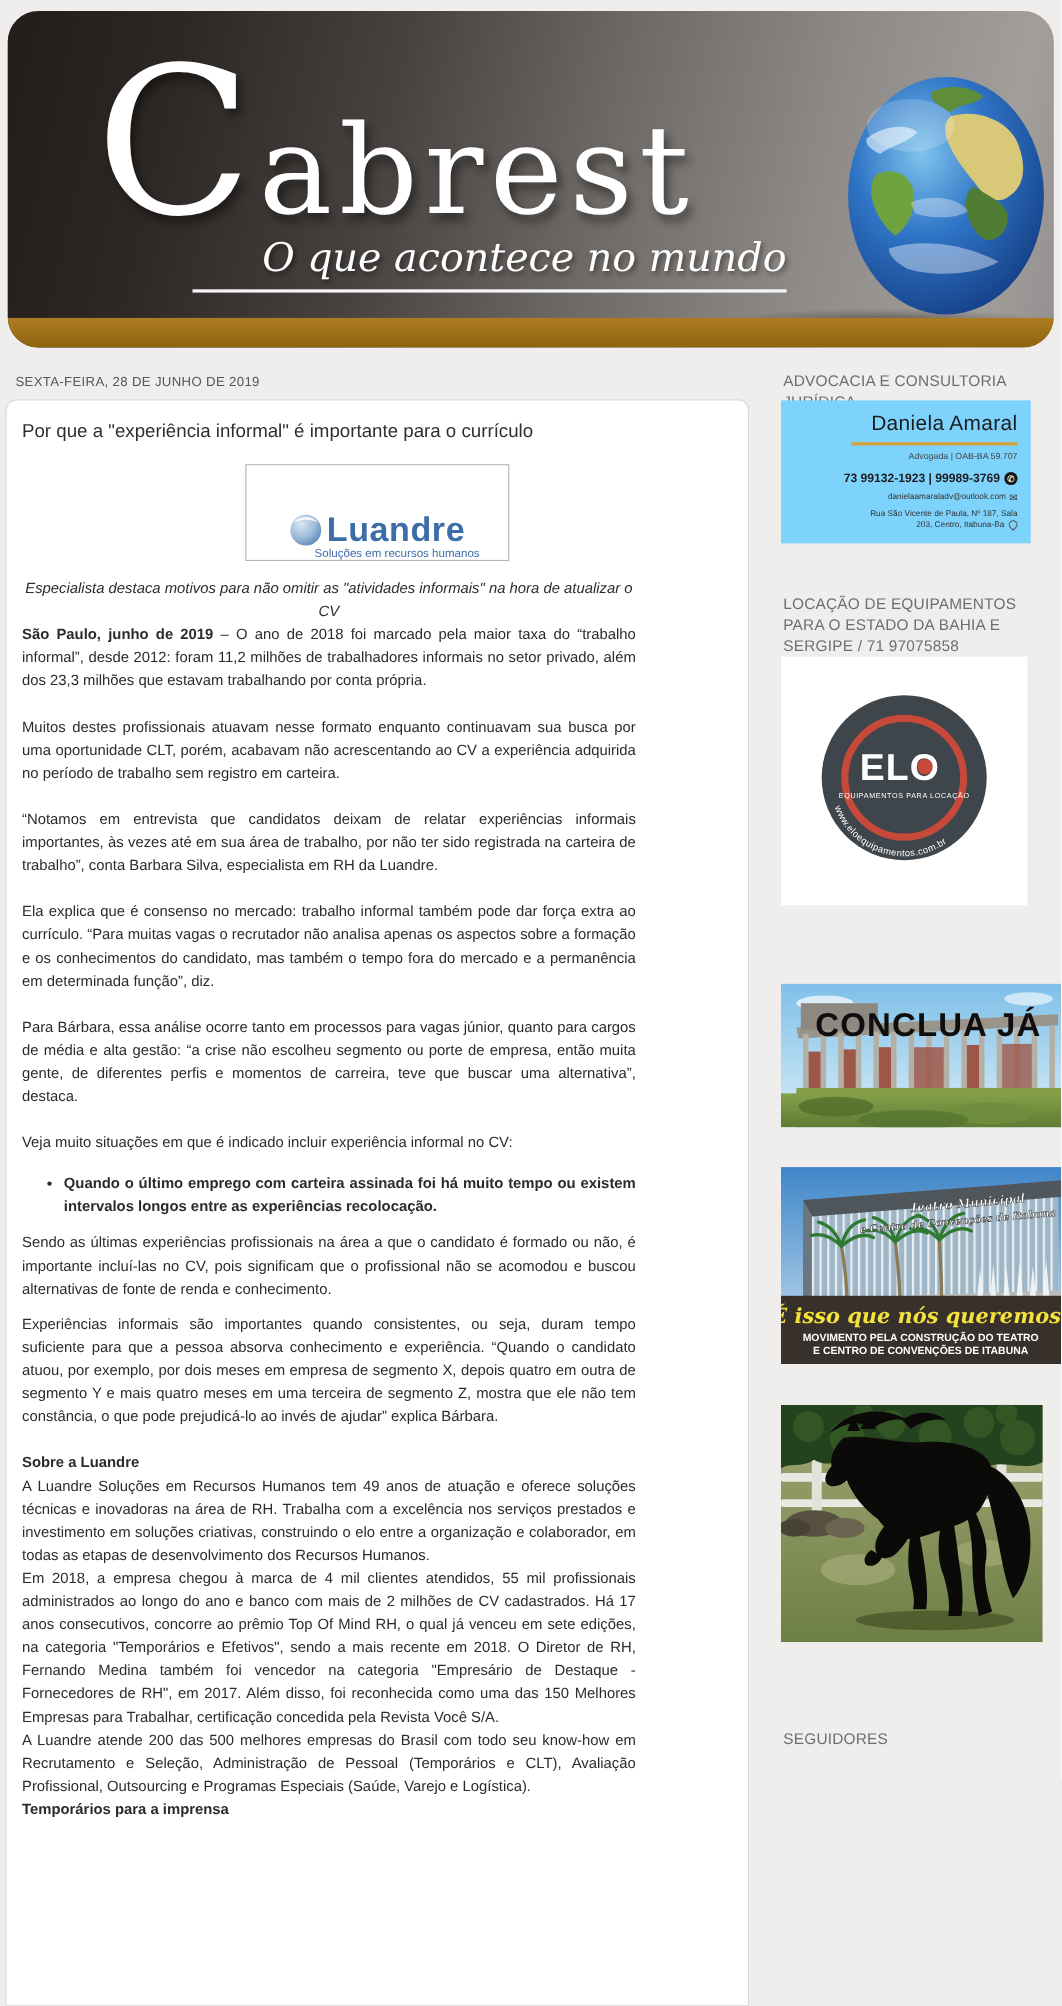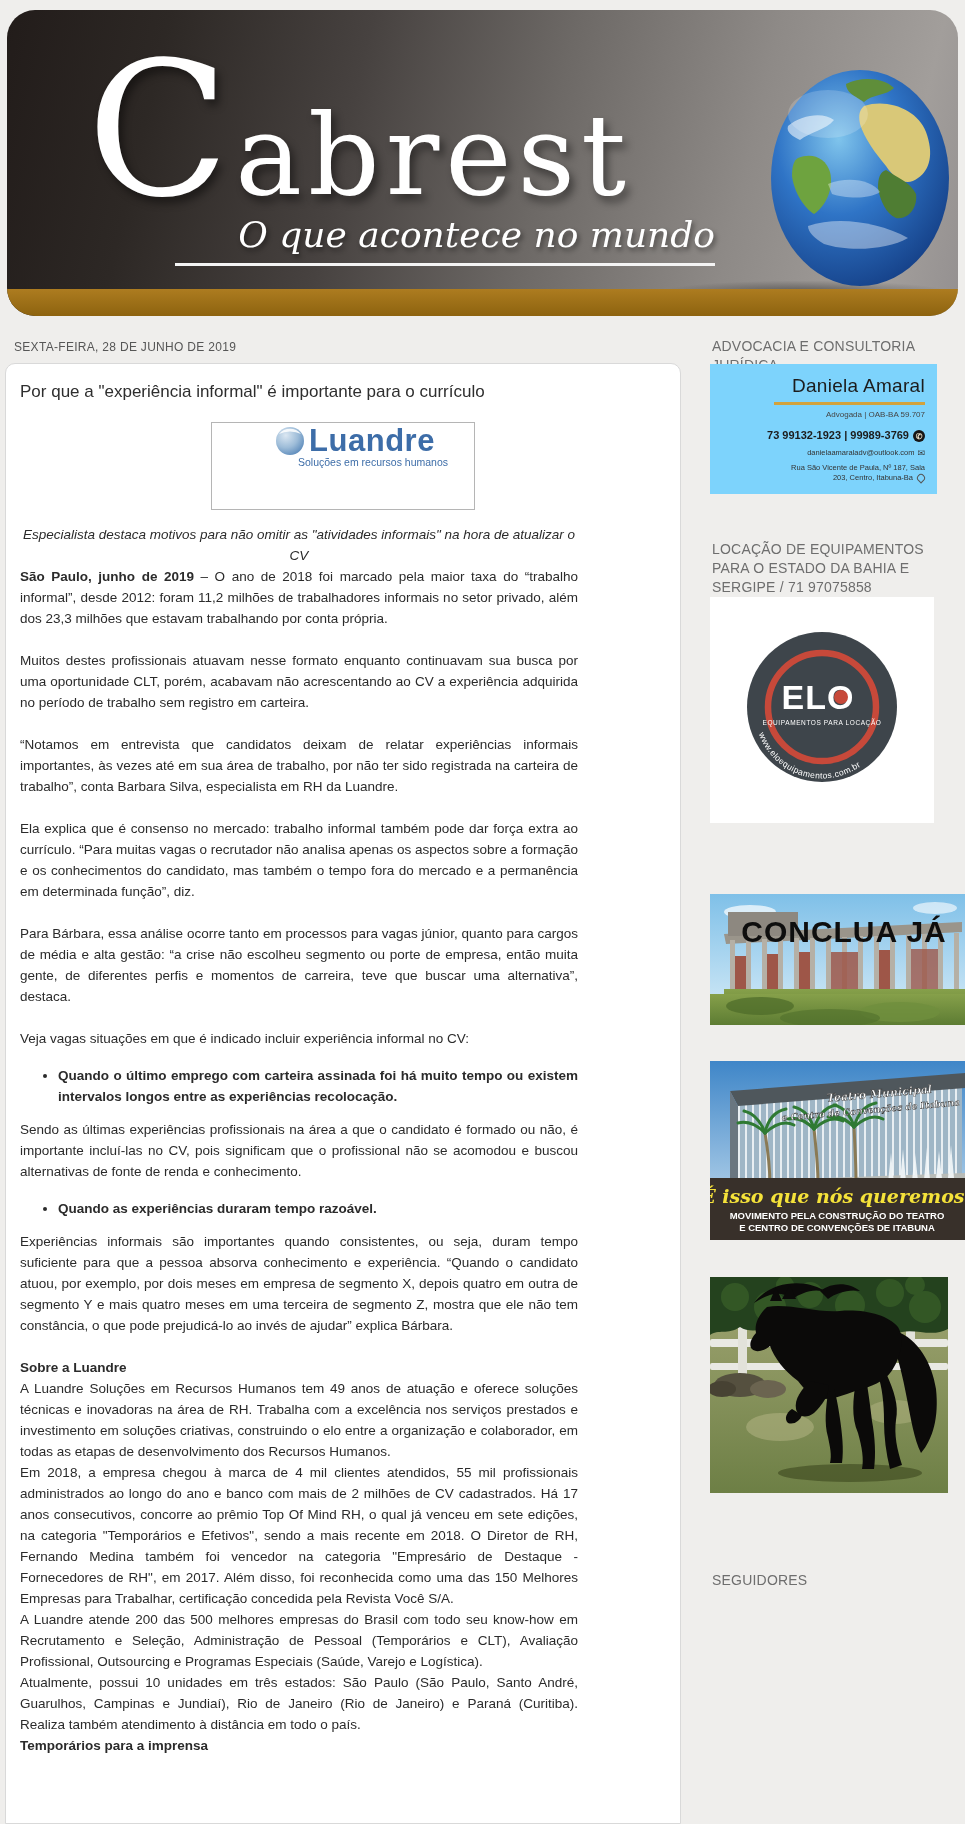--- a/index.html
+++ b/index.html
@@ -28,21 +28,21 @@
 
   
   .date-line{position:absolute;left:14px;top:340px;font-size:12px;color:#565656;
              letter-spacing:.3px;}
   .card{position:absolute;left:5px;top:363px;width:676px;height:1461px;
         background:#fff;border:1px solid #d9d9d9;border-radius:10px 10px 0 0;
         box-sizing:border-box;padding:16px 10px 0 10px;overflow:hidden;}
   .post-title{font-size:17px;color:#2e2e2e;margin:2px 0 20px 4px;font-weight:normal;}
   .logo-box{width:238px;height:86px;border:1px solid #b5b5b5;margin:0 auto 14px auto;
             background:#fff;display:flex;flex-direction:column;
-            align-items:center;justify-content:flex-start;padding-left:24px;}
+            align-items:center;justify-content:flex-end;}
   .luandre-row{display:flex;align-items:center;}
   .luandre-name{font-size:31px;font-weight:bold;color:#3d6da8;letter-spacing:.5px;
                 margin-left:4px;}
   .luandre-slogan{font-size:10.5px;color:#3d6da8;margin:-3px 0 0 36px;}
   .post-body{width:558px;margin-left:4px;font-size:13.5px;line-height:21px;
              color:#2b2b2b;text-align:justify;}
   .post-body p{margin:0 0 21px 0;}
   p.standfirst{font-style:italic;text-align:center;margin-bottom:0;}
   p.list-intro{margin-bottom:0;}
   ul.bullets{margin:16px 0 12px 0;padding-left:38px;}
@@ -145,34 +145,30 @@
 
     <div class="post-body">
       <p class="standfirst">Especialista destaca motivos para não omitir as "atividades informais" na hora de atualizar o CV</p>
       <p>
         <b>São Paulo, junho de 2019</b><span> – O ano de 2018 foi marcado pela maior taxa do “trabalho informal”, desde 2012: foram 11,2 milhões de trabalhadores informais no setor privado, além dos 23,3 milhões que estavam trabalhando por conta própria.</span>
       </p>
       <p>Muitos destes profissionais atuavam nesse formato enquanto continuavam sua busca por uma oportunidade CLT, porém, acabavam não acrescentando ao CV a experiência adquirida no período de trabalho sem registro em carteira.</p>
       <p>“Notamos em entrevista que candidatos deixam de relatar experiências informais importantes, às vezes até em sua área de trabalho, por não ter sido registrada na carteira de trabalho”, conta Barbara Silva, especialista em RH da Luandre.</p>
       <p>Ela explica que é consenso no mercado: trabalho informal também pode dar força extra ao currículo. “Para muitas vagas o recrutador não analisa apenas os aspectos sobre a formação e os conhecimentos do candidato, mas também o tempo fora do mercado e a permanência em determinada função”, diz.</p>
       <p>Para Bárbara, essa análise ocorre tanto em processos para vagas júnior, quanto para cargos de média e alta gestão: “a crise não escolheu segmento ou porte de empresa, então muita gente, de diferentes perfis e momentos de carreira, teve que buscar uma alternativa”, destaca.</p>
-      <p class="list-intro">Veja vagas situações em que é indicado incluir experiência informal no CV:</p>
+      <p class="list-intro">Veja muito situações em que é indicado incluir experiência informal no CV:</p>
       <ul class="bullets">
         <li>Quando o último emprego com carteira assinada foi há muito tempo ou existem intervalos longos entre as experiências recolocação.</li>
       </ul>
       <p class="after-bullet">Sendo as últimas experiências profissionais na área a que o candidato é formado ou não, é importante incluí-las no CV, pois significam que o profissional não se acomodou e buscou alternativas de fonte de renda e conhecimento.</p>
-      <ul class="bullets">
-        <li>Quando as experiências duraram tempo razoável.</li>
-      </ul>
       <p class="b2-follow">Experiências informais são importantes quando consistentes, ou seja, duram tempo suficiente para que a pessoa absorva conhecimento e experiência. “Quando o candidato atuou, por exemplo, por dois meses em empresa de segmento X, depois quatro em outra de segmento Y e mais quatro meses em uma terceira de segmento Z, mostra que ele não tem constância, o que pode prejudicá-lo ao invés de ajudar” explica Bárbara.</p>
       <p class="about-heading">Sobre a Luandre</p>
       <p class="tight">A Luandre Soluções em Recursos Humanos tem 49 anos de atuação e oferece soluções técnicas e inovadoras na área de RH. Trabalha com a excelência nos serviços prestados e investimento em soluções criativas, construindo o elo entre a organização e colaborador, em todas as etapas de desenvolvimento dos Recursos Humanos.</p>
       <p class="tight">Em 2018, a empresa chegou à marca de 4 mil clientes atendidos, 55 mil profissionais administrados ao longo do ano e banco com mais de 2 milhões de CV cadastrados. Há 17 anos consecutivos, concorre ao prêmio Top Of Mind RH, o qual já venceu em sete edições, na categoria "Temporários e Efetivos", sendo a mais recente em 2018. O Diretor de RH, Fernando Medina também foi vencedor na categoria "Empresário de Destaque - Fornecedores de RH", em 2017. Além disso, foi reconhecida como uma das 150 Melhores Empresas para Trabalhar, certificação concedida pela Revista Você S/A.</p>
       <p class="tight">A Luandre atende 200 das 500 melhores empresas do Brasil com todo seu know-how em Recrutamento e Seleção, Administração de Pessoal (Temporários e CLT), Avaliação Profissional, Outsourcing e Programas Especiais (Saúde, Varejo e Logística).</p>
-      <p class="tight">Atualmente, possui 10 unidades em três estados: São Paulo (São Paulo, Santo André, Guarulhos, Campinas e Jundiaí), Rio de Janeiro (Rio de Janeiro) e Paraná (Curitiba). Realiza também atendimento à distância em todo o país.</p>
       <p class="clipped">Temporários para a imprensa</p>
     </div>
   </div>
 
   <div class="side-heading h-advocacia">ADVOCACIA E CONSULTORIA JURÍDICA</div>
 
   <div class="lawyer-card">
     <div class="lawyer-name">Daniela Amaral</div>
     <div class="lawyer-rule"></div>
     <div class="lawyer-role">Advogada | OAB-BA 59.707</div>

